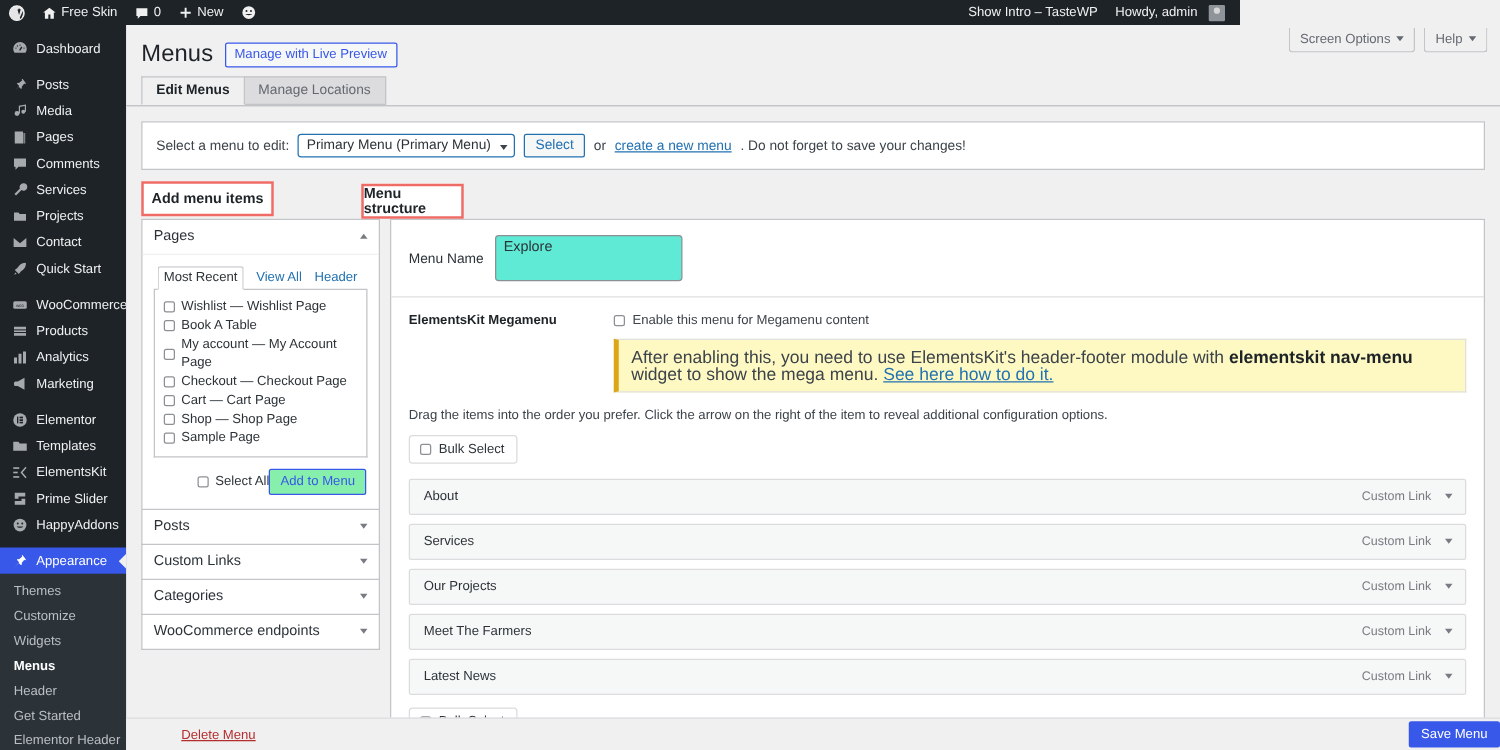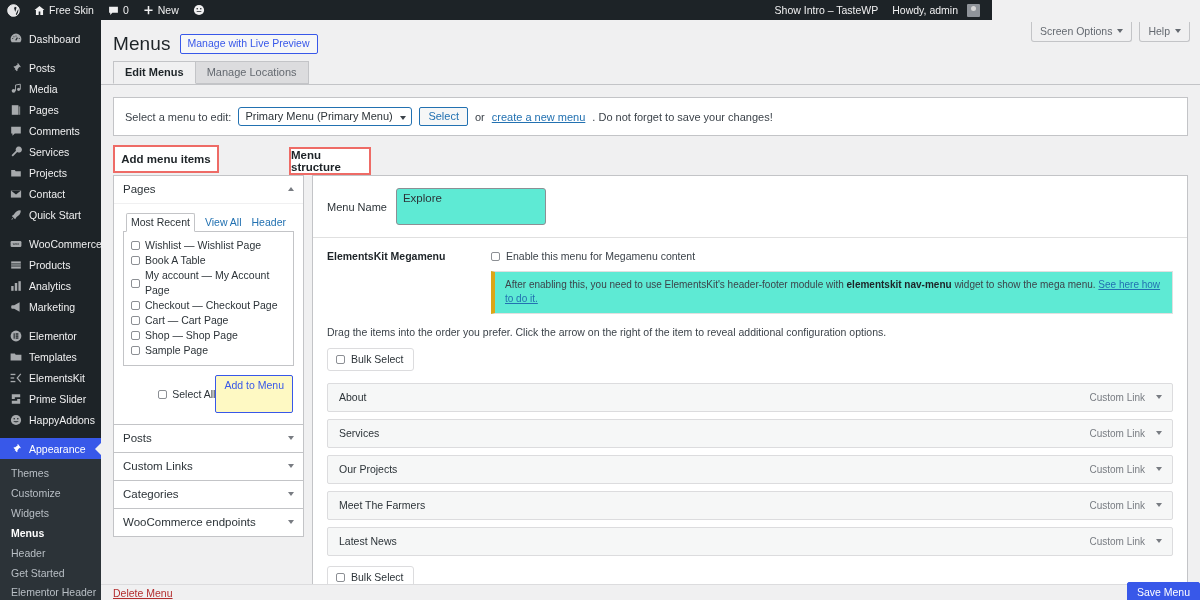--- a/index.html
+++ b/index.html
@@ -98,53 +98,53 @@
   .acc-body{ padding:9px 9px 9px 9px; }
   .sub-tabs{ display:flex; gap:10px; font-size:10.5px; padding:0 2px 0 3px; align-items:flex-end;
      border-bottom:1px solid #c3c4c7; }
   .sub-tabs span{ color:#2271b1; padding-bottom:3px;}
   .sub-tabs span.act{ color:#2c3338; border:1px solid #c3c4c7; border-bottom:1px solid #fff;
      background:#fff; padding:2px 4px 3px 4px; margin-bottom:-1px; border-radius:2px 2px 0 0;}
   .chk-list{ border:1px solid #c3c4c7; border-top:none; padding:6px 6px 7px 7px; }
   .chk-row{ display:flex; align-items:center; gap:5px; font-size:10.5px; color:#2c3338; line-height:15px;}
   .cb{ width:9px; height:9px; border:1px solid #8c8f94; background:#fff; border-radius:2px; flex:0 0 9px;}
   .acc-foot{ display:flex; align-items:center; justify-content:flex-end; padding:9px 1px 2px 1px;}
-  .btn-pri-o{ border:1px solid #3858e9; color:#3858e9; background:#fef9c3; border-radius:2px;
-     font-size:10.5px; padding:3px 8px 21px 8px; }
+  .btn-pri-o{ border:1px solid #3858e9; color:#3858e9; background:#86efac; border-radius:2px;
+     font-size:10.5px; padding:3px 8px 4px 8px; }
 
   
   .mn-row{ display:flex; align-items:center; padding:12px 14px; border-bottom:1px solid #e0e0e0;
      font-size:11px; gap:9px;}
   .mn-row label{ color:#2c3338; }
   .in-text{ border:1px solid #8c8f94; border-radius:3px; padding:3px 6px 20px 6px; font-size:11.5px;
      color:#2c3338; width:150px; background:#5eead4;}
   .mega{ padding:12px 14px 0 14px; display:flex; font-size:11px;}
   .mega-lbl{ width:164px; font-weight:bold; color:#1d2327; font-size:10.5px;}
   .mega-right{ flex:1; }
   .mega-chk{ display:flex; align-items:center; gap:6px; font-size:10.5px; color:#3c434a;}
-  .notice{ margin-top:9px; background:#5eead4; border:1px solid #e0e0e0; border-left:4px solid #dba617;
-     padding:6px 9px 7px 10px; font-size:10px; color:#3c434a; line-height:14px;}
+  .notice{ margin-top:9px; background:#fef9c3; border:1px solid #e0e0e0; border-left:4px solid #dba617;
+     padding:6px 9px 7px 10px; font-size:14px; color:#3c434a; line-height:14px;}
   .notice b{ color:#1d2327; }
   .hint{ padding:12px 14px 0 14px; font-size:10.5px; color:#3c434a;}
   .bulk-wrap{ padding:10px 14px 0 14px; }
   .bulk{ display:inline-flex; align-items:center; gap:6px; border:1px solid #dcdcde; background:#fff;
      border-radius:3px; padding:4px 9px 5px 8px; font-size:10.5px; color:#2c3338;}
   .items{ padding:12px 14px 0 14px; }
   .m-item{ background:#f6f7f7; border:1px solid #dcdcde; display:flex; align-items:center;
      padding:7px 10px 8px 11px; font-size:10.5px; color:#2c3338; margin-bottom:7px; border-radius:2px;}
   .m-item .ttl{ flex:1; }
   .m-item .typ{ color:#787c82; font-size:10px; }
   .m-item .cd2{ margin-left:11px; width:0;height:0;
      border-left:3.5px solid transparent;border-right:3.5px solid transparent;border-top:4px solid #787c82;}
   .bulk-wrap2{ padding:3px 14px 13px 14px;}
   .ms-title{ padding:11px 14px 14px 14px; font-size:13px; color:#1d2327; font-weight:bold;}
 
   
-  #footer{ position:absolute; left:101px; bottom:0; width:1099px; height:16px; background:#f0f0f1;
-     border-top:1px solid #dcdcde; display:flex; align-items:center;}
+  #footer{ position:absolute; left:101px; bottom:0; width:1099px; height:26px; background:#f0f0f1;
+     border-top:1px solid #dcdcde; display:flex; align-items:center;padding-left:32px;}
   .del-lnk{ margin-left:12px; color:#b32d2e; text-decoration:underline; font-size:10.5px;}
   .btn-pri{ margin-left:auto; background:#3858e9; color:#fff; border:1px solid #3858e9;
      border-radius:2px; font-size:10.5px; padding:3px 9px 4px 9px;}
 </style>
 </head>
 <body>
 
 <div id="adminbar">
   <div class="ab-left">
     <a class="ab-item">

